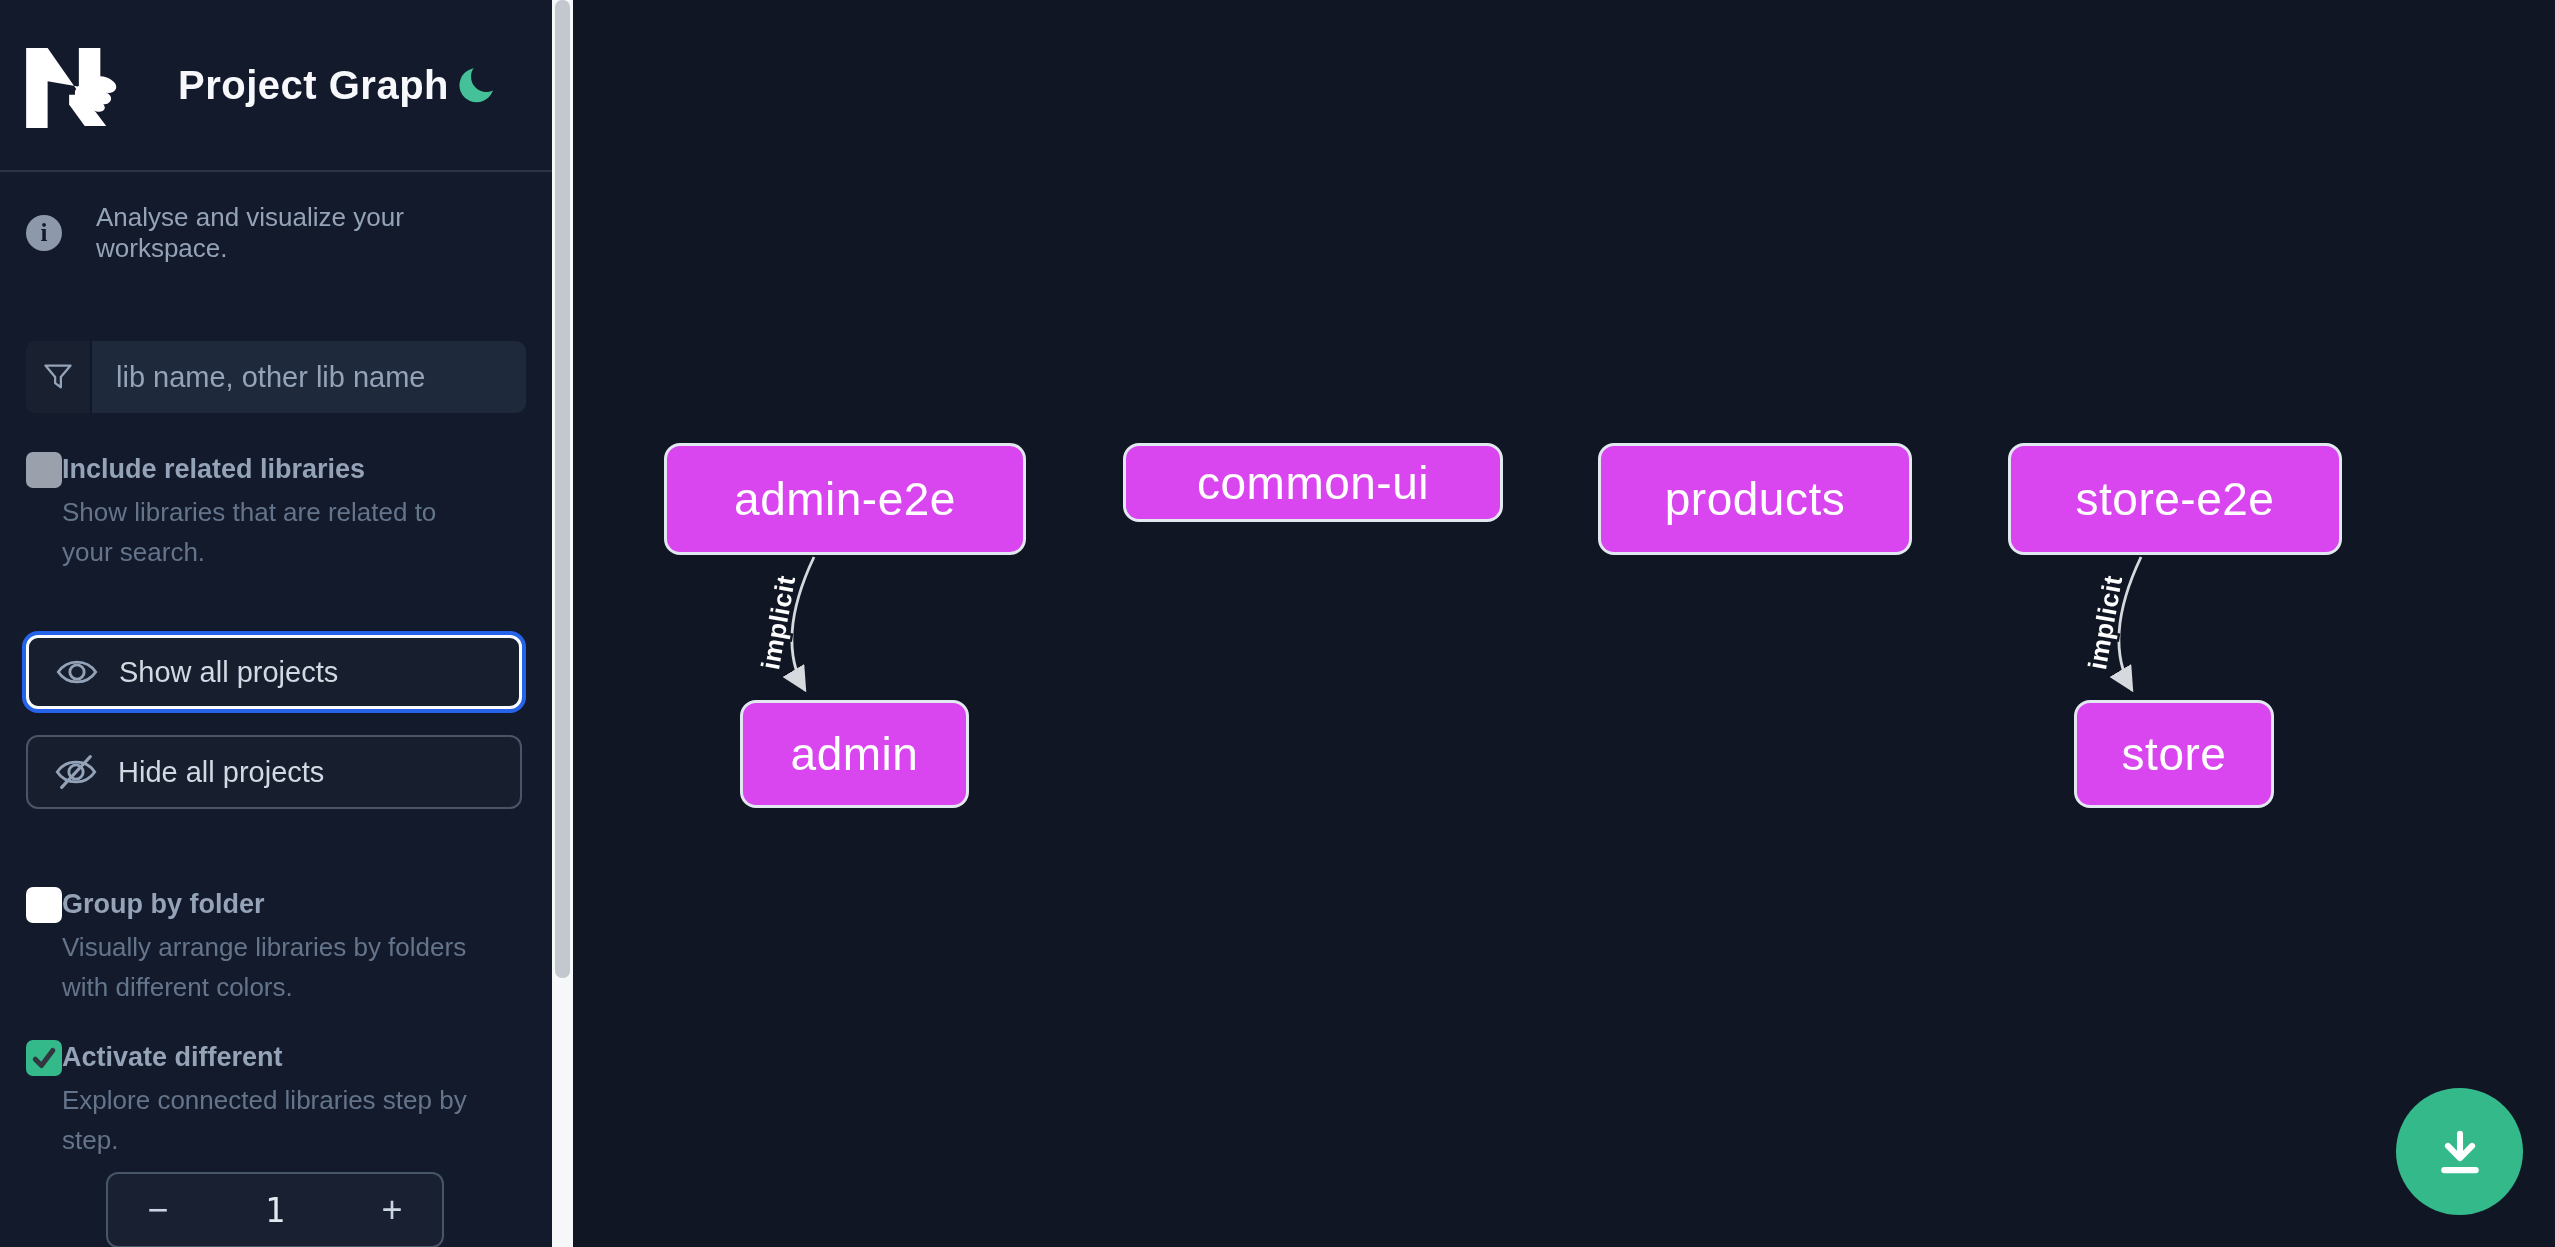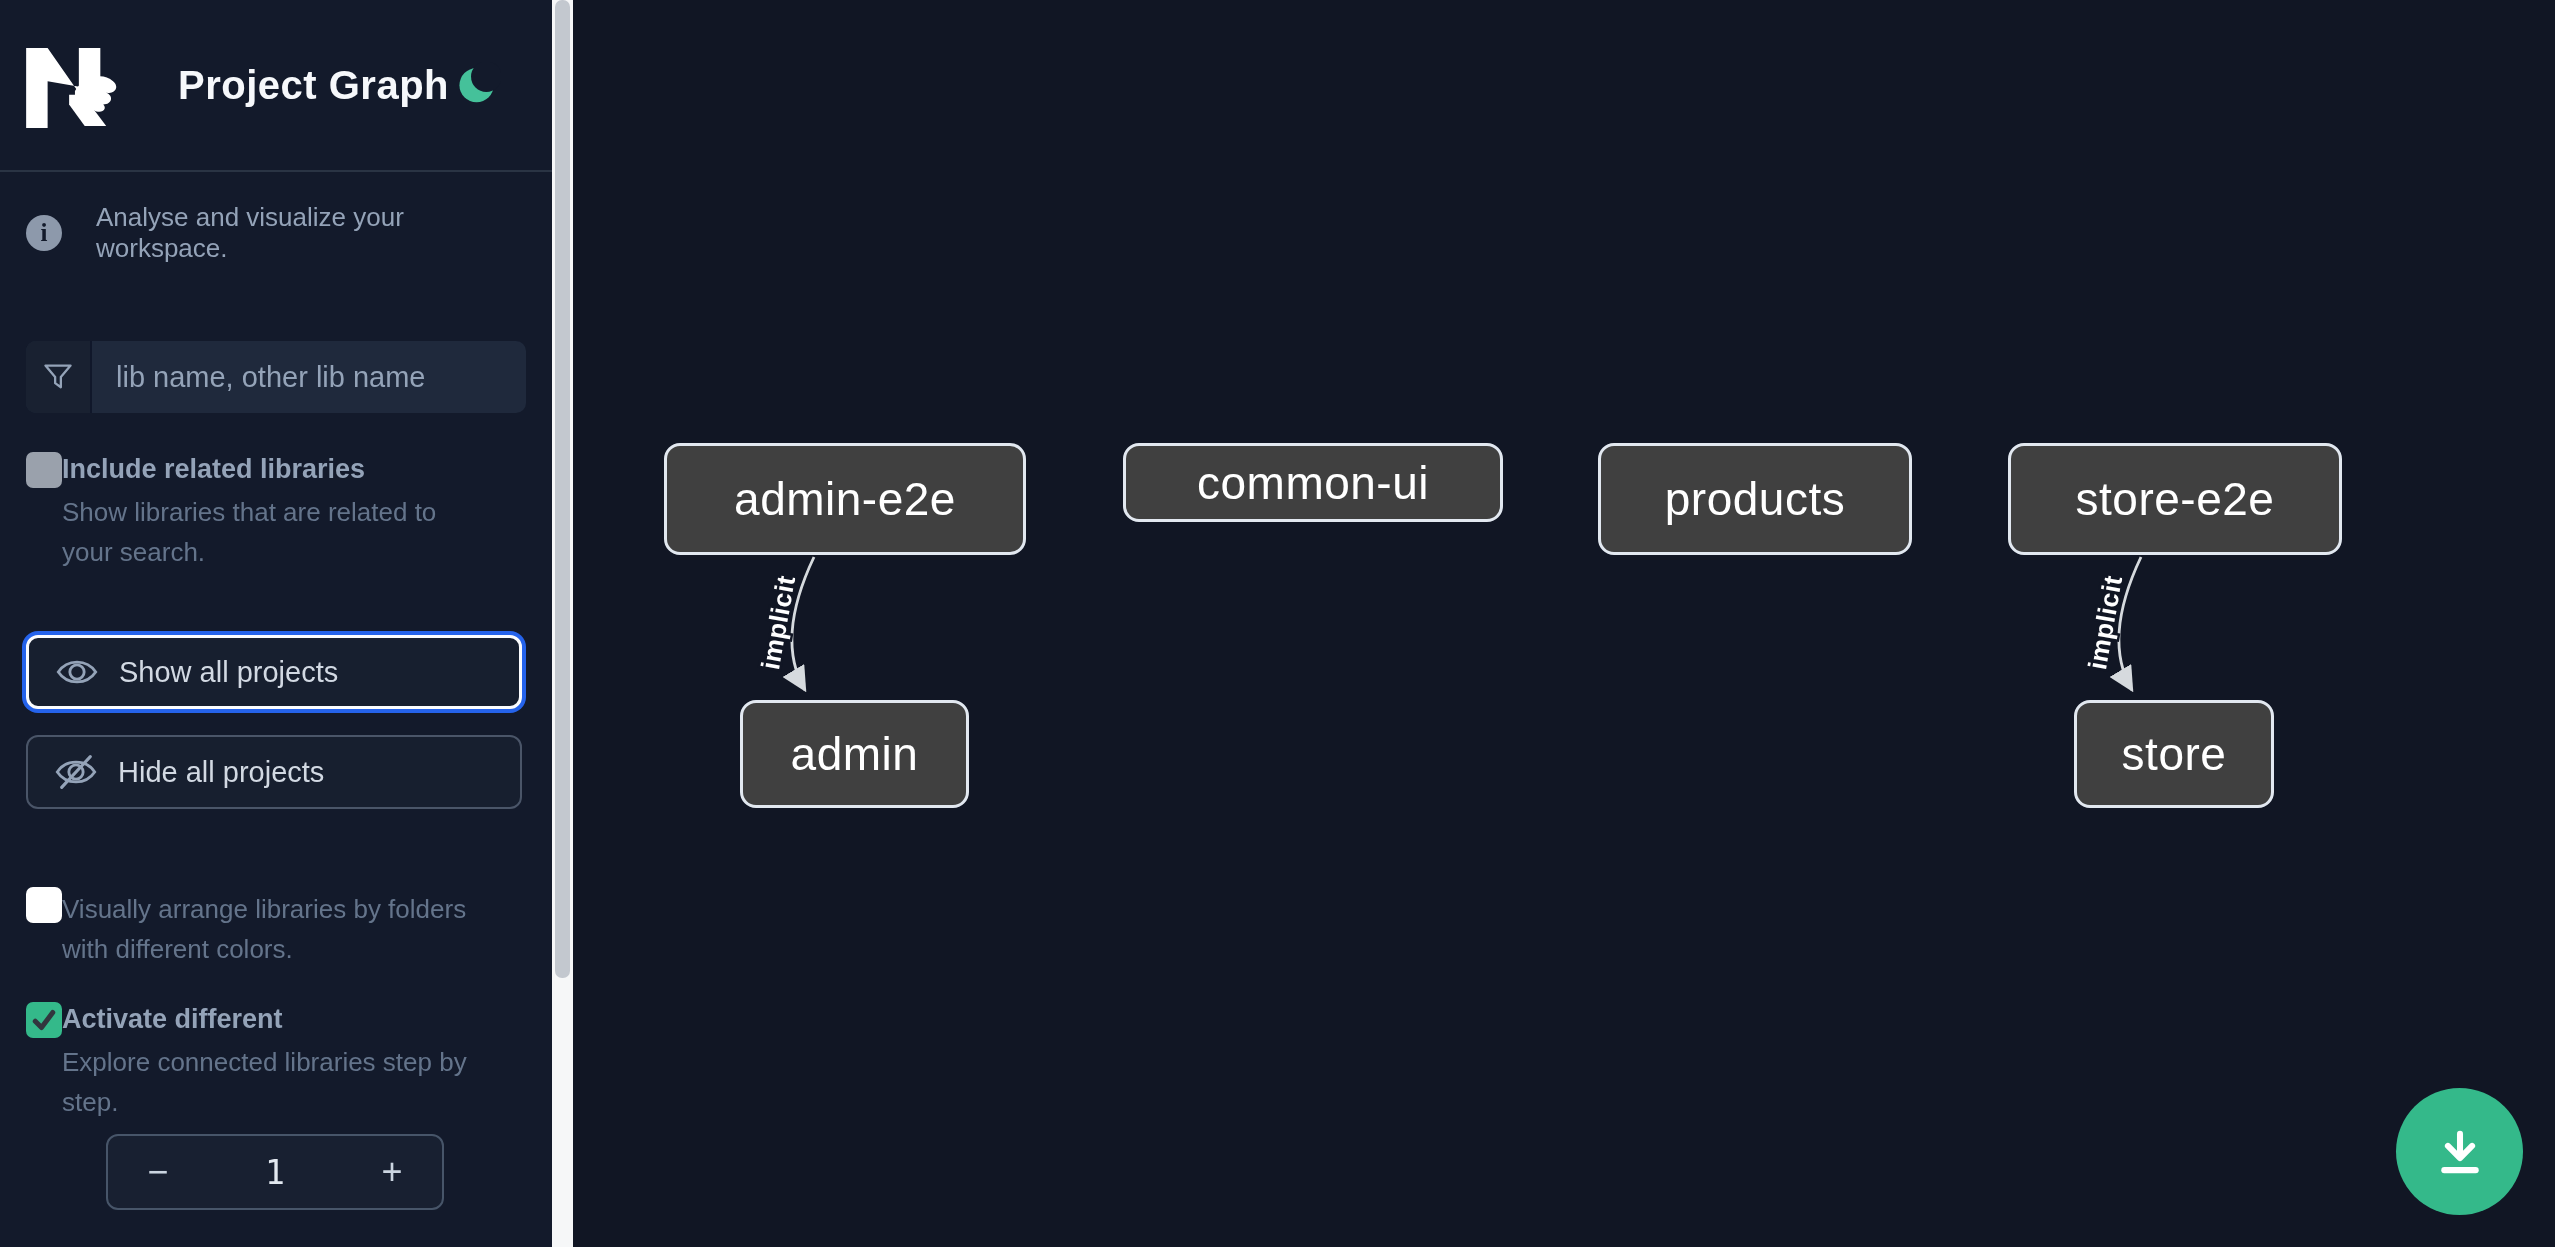--- a/index.html
+++ b/index.html
@@ -72,21 +72,21 @@
   .stepper button { width:100px; background:transparent; border:none;
     color:#cbd5e1; font-size:36px; cursor:pointer;
     font-family:"Liberation Sans", sans-serif; }
   .step-minus { border-right:2px solid #475569; }
   .step-plus  { border-left:2px solid #475569; }
   .stepval { flex:1; display:flex; align-items:center; justify-content:center;
     color:#e2e8f0; font-size:33px; font-family:"DejaVu Sans Mono", monospace; }
 
   
   .gnode { position:absolute; display:flex; align-items:center;
-    justify-content:center; background:#404040; border:3px solid #e2e8f0;
+    justify-content:center; background:#d946ef; border:3px solid #e2e8f0;
     border-radius:16px; color:#ffffff; font-size:46px; cursor:pointer;
     letter-spacing:.5px; }
   svg.edges { position:absolute; left:0; top:0; width:1982px; height:1247px; }
   .edge { fill:none; stroke:#d6dade; stroke-width:2.8px; }
   .edge-label { fill:#ffffff; stroke:#111624; stroke-width:5px;
     paint-order:stroke; font-size:26px; font-weight:700;
     font-family:"Liberation Sans", sans-serif; letter-spacing:.5px; }
 
   
   .fab { position:absolute; right:32px; bottom:32px; width:127px; height:127px;
@@ -152,20 +152,21 @@
         <path d="M3 17 C11 5 29 5 37 17 C29 29 11 29 3 17 Z" fill="none" stroke="#94a3b8" stroke-width="2.6"></path>
         <circle cx="20" cy="17" r="6.5" fill="none" stroke="#94a3b8" stroke-width="2.6"></circle>
         <line x1="7" y1="31" x2="33" y2="3" stroke="#94a3b8" stroke-width="2.8" stroke-linecap="round"></line>
       </svg>
       <span>Hide all projects</span>
     </button>
 
     <div class="toggle mt-t2">
       <span class="cb cb-white"></span>
       <div>
+        <div class="tlabel">Group by folder</div>
         <div class="tdesc">Visually arrange libraries by folders with different colors.</div>
       </div>
     </div>
 
     <div class="toggle mt-t3">
       <span class="cb cb-green">
         <svg viewBox="0 0 24 24" width="30" height="30">
           <polyline points="5,13 10,18 19,6" fill="none" stroke="#32363e" stroke-width="4" stroke-linecap="round" stroke-linejoin="round"></polyline>
         </svg>
       </span>

